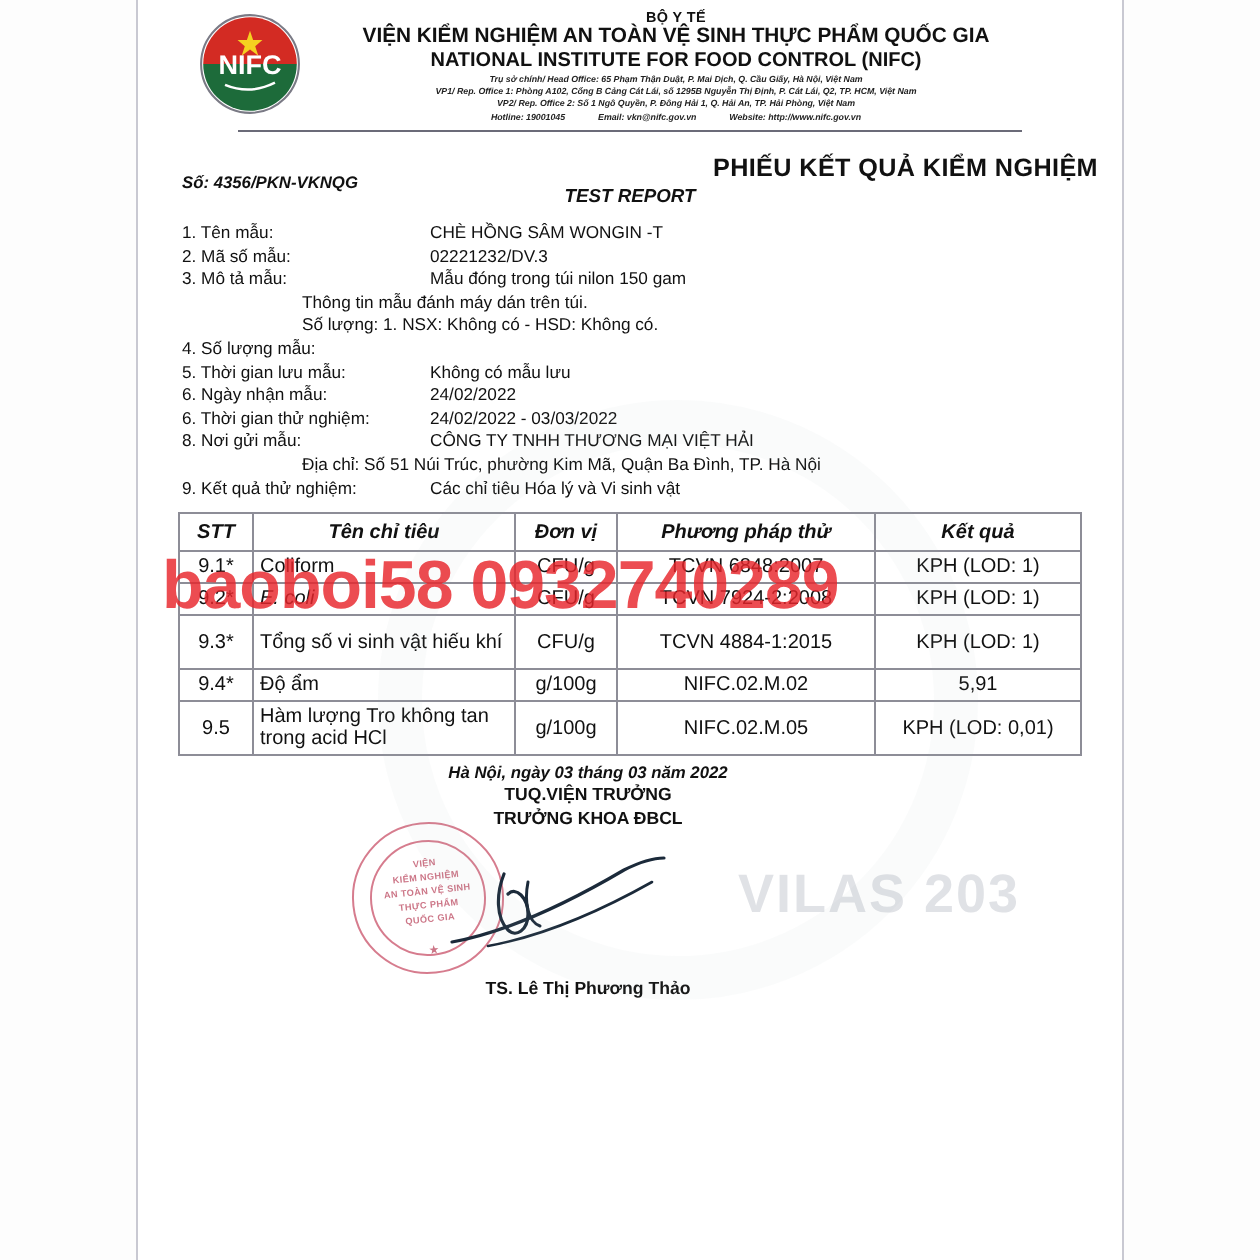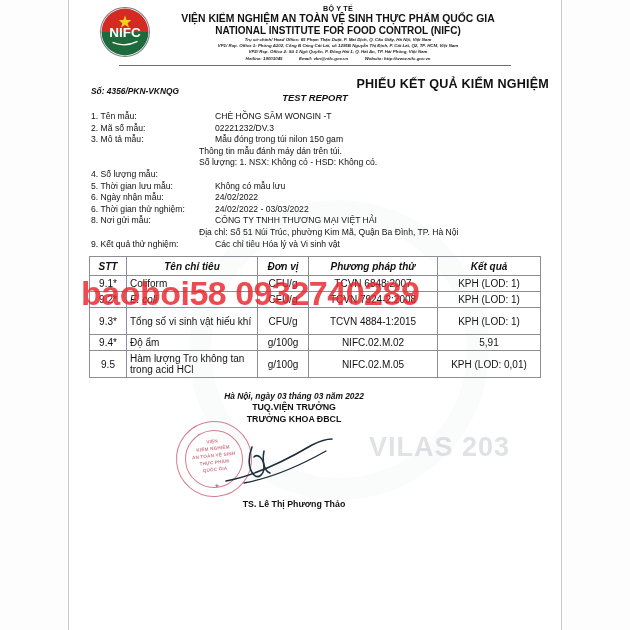--- a/index.html
+++ b/index.html
@@ -132,21 +132,21 @@
   .info-row {
     display: flex;
     line-height: 11.6px;
   }
   .info-label {
     width: 124px;
     flex: 0 0 124px;
   }
   .info-value { flex: 1; }
   .info-cont {
-    margin-left: 108px;
+    margin-left: 60px;
     line-height: 11.6px;
   }
 
   
   .tbl-wrap { margin-top: 6px; padding: 0 8px; }
   table.results {
     width: 100%;
     border-collapse: collapse;
     font-size: 10px;
     color: #111;
@@ -174,21 +174,21 @@
   .note {
     margin-top: 3px;
     padding-left: 14px;
     font-size: 7.2px;
     font-style: italic;
     font-weight: bold;
     color: #111;
   }
   .note .lbl { margin-right: 8px; }
   .sign {
-    margin-top: 12px;
+    margin-top: 2px;
     padding-right: 42px;
     text-align: center;
     position: relative;
   }
   .sign-date {
     font-size: 8.4px;
     font-style: italic;
     font-weight: bold;
     color: #111;
     line-height: 12px;

